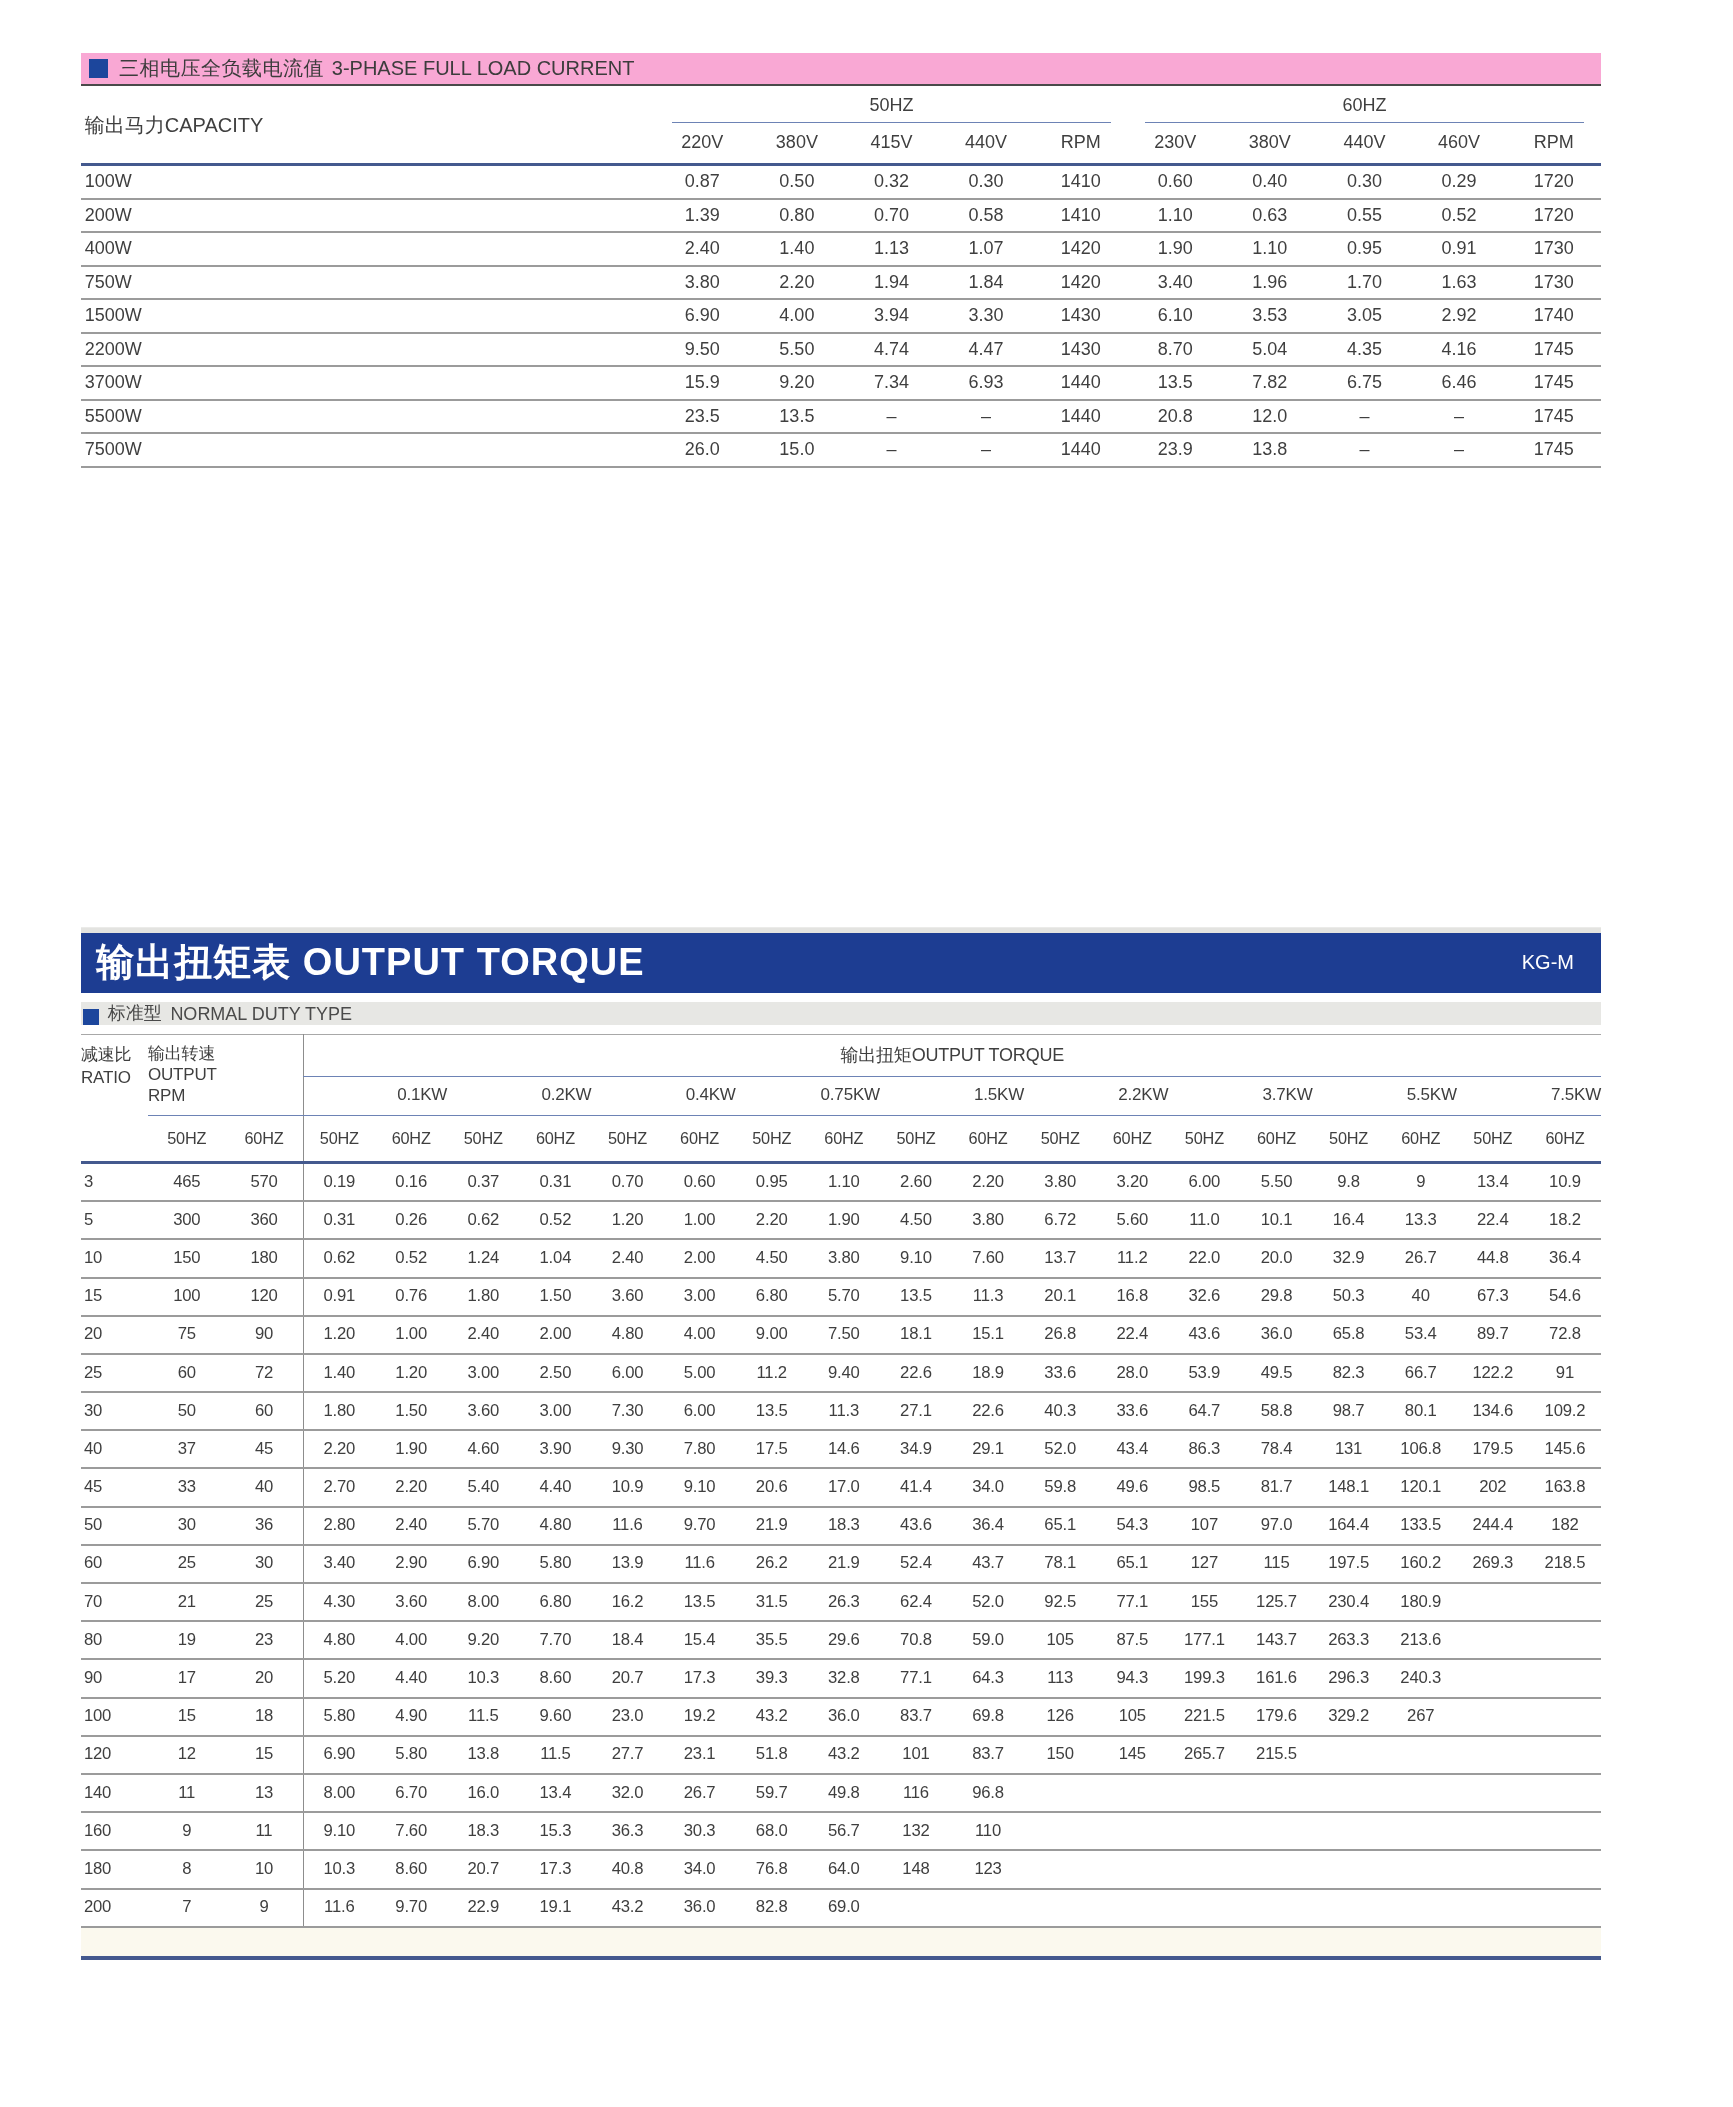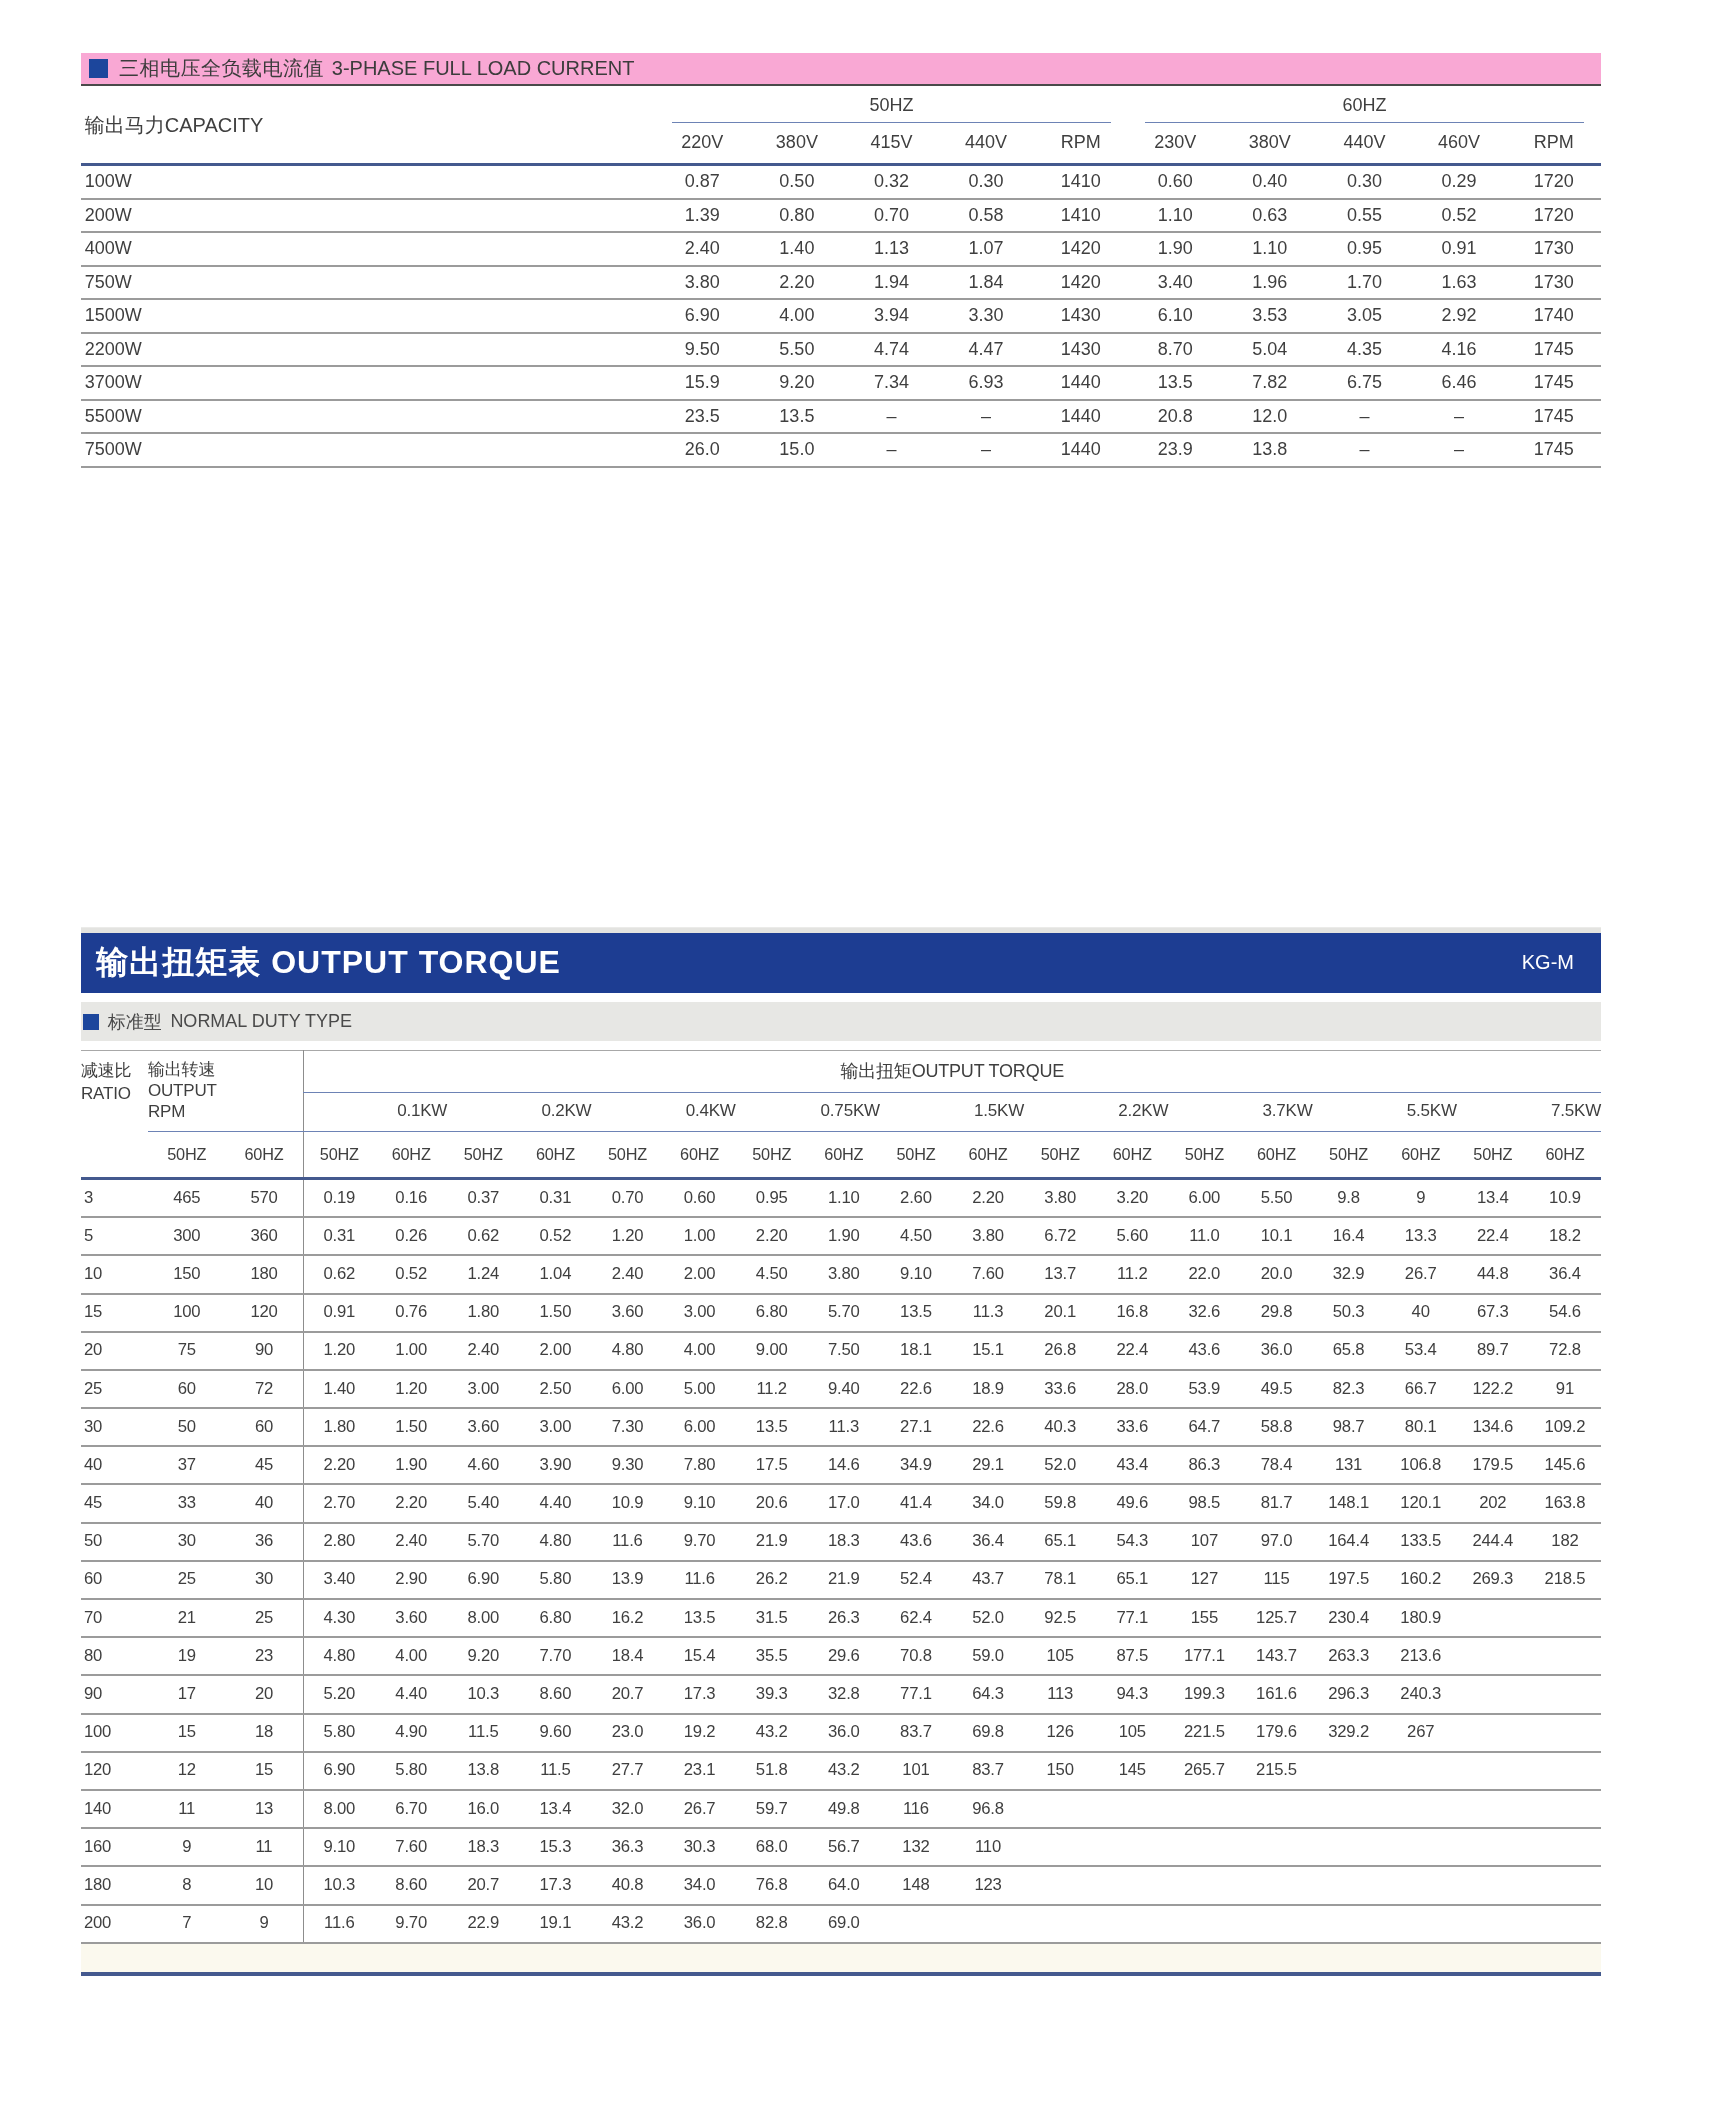--- a/index.html
+++ b/index.html
@@ -49,26 +49,26 @@
   }
   table.current tbody td.cap { text-align:left; padding-left:3.8px;margin-top:36px; }
 
   
   .banner {
     margin-top:465px; height:60px; background:var(--banner-blue,#1d3d92);
     display:flex; align-items:center; justify-content:space-between;
     padding:0 27px 0 15.3px; box-shadow:0 -5.7px 0 #e3e3e0;
   }
   .banner .banner-title {
-    color:#ffffff; font-size:32px; font-weight:bold; letter-spacing:1px;
+    color:#ffffff; font-size:38px; font-weight:bold; letter-spacing:1px;
   }
   .banner .unit { color:#ffffff; font-size:20px; align-self:flex-end; margin-bottom:19px; }
   .subtitle-band {
-    margin-top:9.6px; height:39px; background:#e7e7e4;
-    display:flex; align-items:center; gap:8.6px; padding-left:1.9px;
+    margin-top:9.6px; height:23px; background:#e7e7e4;
+    display:flex; align-items:flex-end; gap:8.6px; padding-left:1.9px;
     font-size:18px; color:#4a4a4a;
   }
   .subtitle-band .bullet { width:16.3px; height:16.3px; }
 
   
   table.torque {
     width:100%; border-collapse:collapse; table-layout:fixed; margin-top:8.6px;
     border-top:1.9px solid #a8a8a8;
     font-size:16.7px; color:#3f3f3f; letter-spacing:-0.2px;
   }

